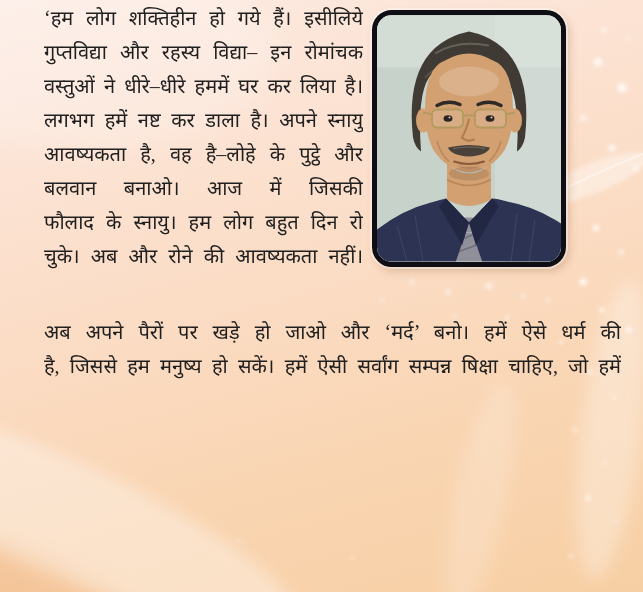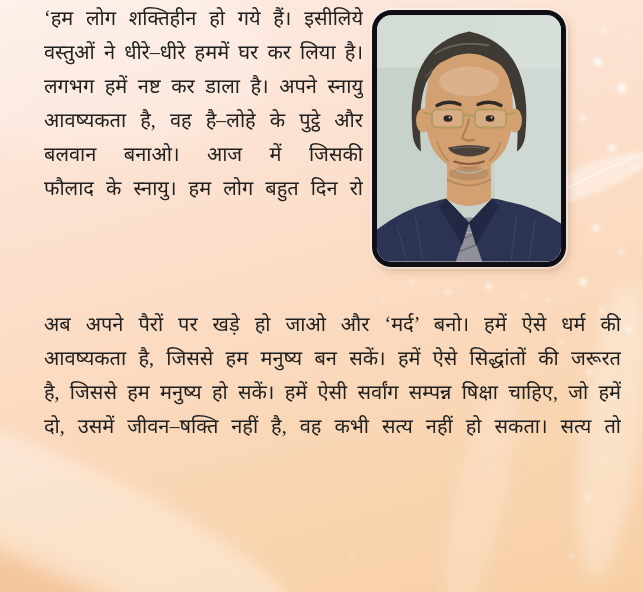--- a/index.html
+++ b/index.html
@@ -18,21 +18,21 @@
     border:5px solid #0e0e14;
     border-radius:20px;
     overflow:hidden;
     background:#c7d2cb;
     z-index:2;
     box-shadow:0 0 0 2px rgba(255,255,255,0.45), 3px 4px 9px rgba(150,95,55,0.30);
   }
   .photo-frame svg { display:block; width:100%; height:100%; }
   .quote-col { position:absolute; z-index:2; color:#1f1f1f; }
   .col-a { left:44px; top:1px;   width:319px; }
-  .col-b { left:44px; top:307px; width:577px; }
+  .col-b { left:44px; top:315px; width:577px; }
   .ln {
     height:34px; line-height:34px; font-size:20px;
     text-align:justify; text-align-last:justify; text-justify:inter-word;
     overflow:hidden; white-space:normal;
   }
   .ln.last { text-align-last:left; }
 </style>
 </head>
 <body>
 
@@ -150,27 +150,27 @@
       <path d="M0,246 L0,214 Q26,194 54,187 Q64,184 69,183 L92,207 L79,246 Z" fill="#2d3352"></path>
       <path d="M184,246 L184,208 Q158,191 130,186 Q120,183 115,183 L92,207 L105,246 Z" fill="#2d3352"></path>
       <path d="M69,183 L92,207 L85,230 Q73,208 62,191 Z" fill="#222743"></path>
       <path d="M115,183 L92,207 L99,230 Q111,208 122,191 Z" fill="#222743"></path>
       <path d="M20,210 L30,246 M38,200 L46,246 M140,198 L134,246 M158,204 L152,246" stroke="#ffffff" stroke-width="0.8" opacity="0.12" fill="none"></path>
     </svg>
   </div>
 
   <div class="quote-col col-a">
     <div class="ln">‘हम लोग शक्तिहीन हो गये हैं। इसीलिये</div>
+    <div class="ln">गुप्तविद्या और रहस्य विद्या– इन रोमांचक</div>
     <div class="ln">वस्तुओं ने धीरे–धीरे हममें घर कर लिया है।</div>
     <div class="ln">लगभग हमें नष्ट कर डाला है। अपने स्नायु</div>
     <div class="ln">आवष्यकता है, वह है–लोहे के पुट्ठे और</div>
     <div class="ln">बलवान बनाओ। आज में जिसकी</div>
     <div class="ln">फौलाद के स्नायु। हम लोग बहुत दिन रो</div>
+    <div class="ln">चुके। अब और रोने की आवष्यकता नहीं।</div>
   </div>
 
   <div class="quote-col col-b">
     <div class="ln">अब अपने पैरों पर खड़े हो जाओ और ‘मर्द’ बनो। हमें ऐसे धर्म की</div>
-    <div class="ln">आवष्यकता है, जिससे हम मनुष्य बन सकें। हमें ऐसे सिद्धांतों की जरूरत</div>
     <div class="ln">है, जिससे हम मनुष्य हो सकें। हमें ऐसी सर्वांग सम्पन्न षिक्षा चाहिए, जो हमें</div>
-    <div class="ln">दो, उसमें जीवन–षक्ति नहीं है, वह कभी सत्य नहीं हो सकता। सत्य तो</div>
   </div>
 
 </div>
 
 </body></html>

